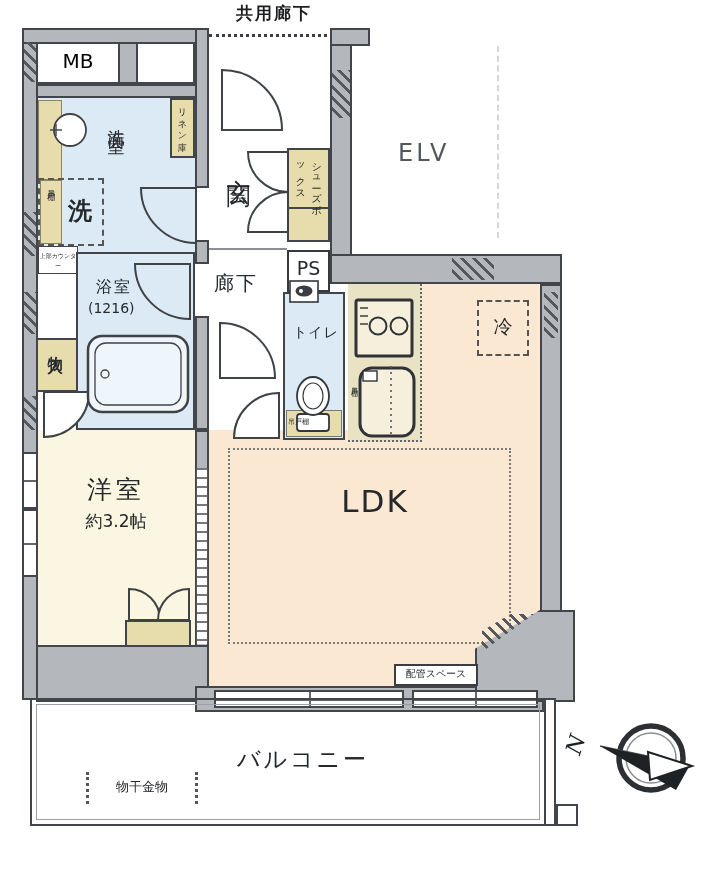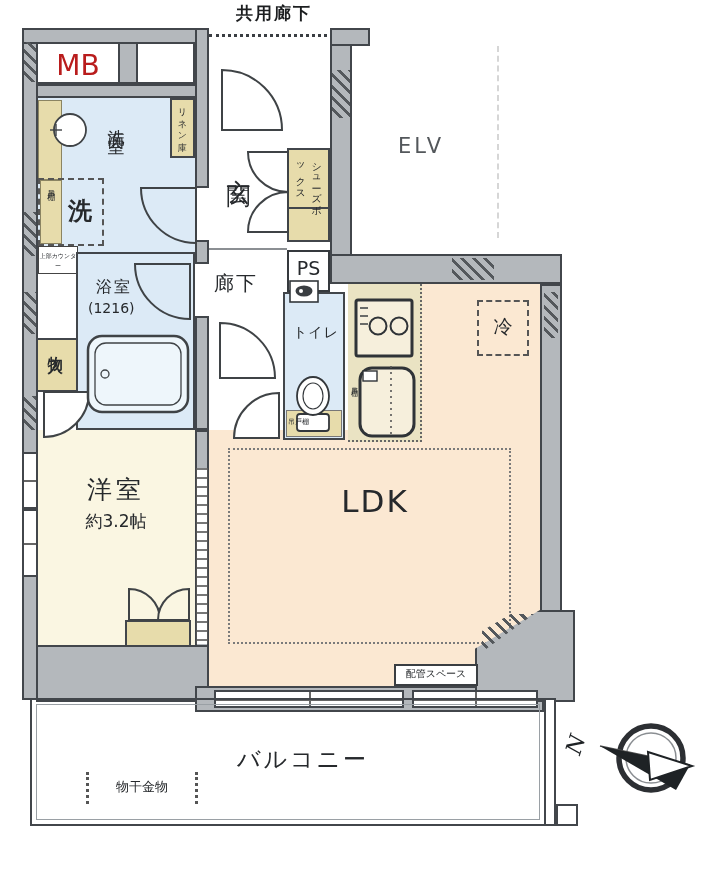--- a/index.html
+++ b/index.html
@@ -153,35 +153,35 @@
     <g>
       <circle cx="651" cy="758" r="32" fill="none" stroke="#2c2f33" stroke-width="5.5"></circle>
       <circle cx="651" cy="758" r="25" fill="none" stroke="#8a8e92" stroke-width="1.5"></circle>
       <line x1="600" y1="746" x2="690" y2="765" stroke="#555" stroke-width="1.5"></line>
       <polygon points="600,746 676,790 690,765" fill="#1e2225"></polygon>
       <polygon points="648,752 692,766 650,780" fill="#fff" stroke="#1e2225" stroke-width="2"></polygon>
     </g>
   </svg>
 
   <div class="lb c" style="left:214px;top:4px;width:120px;font-size:17px;font-weight:600;letter-spacing:2px;color:#1c1e20;">共用廊下</div>
-  <div class="lb c" style="left:38px;top:50px;width:80px;font-size:28px;color:#b91c1c;">MB</div>
+  <div class="lb c" style="left:38px;top:50px;width:80px;font-size:20px;color:#000000;">MB</div>
   <div class="lb v" style="left:106px;top:116px;font-size:17px;letter-spacing:4px;">洗面室</div>
   <div class="lb v" style="left:177px;top:102px;font-size:9px;letter-spacing:1px;">リネン庫</div>
   <div class="lb v" style="left:46px;top:184px;font-size:8px;letter-spacing:1px;">吊戸棚</div>
   <div class="lb" style="left:68px;top:198px;font-size:24px;font-weight:600;">洗</div>
   <div class="lb c" style="left:39px;top:251px;width:38px;font-size:6px;white-space:normal;line-height:1.6;">上部カウンター</div>
   <div class="lb v" style="left:224px;top:160px;font-size:24px;letter-spacing:6px;">玄関</div>
   <div class="lb v" style="left:292px;top:156px;height:58px;font-size:10px;letter-spacing:2px;white-space:normal;line-height:16px;">シューズボックス</div>
   <div class="lb c" style="left:287px;top:258px;width:43px;font-size:19px;color:#26292c;">PS</div>
   <div class="lb" style="left:214px;top:272px;font-size:20px;letter-spacing:2px;">廊下</div>
   <div class="lb" style="left:293px;top:324px;font-size:14px;letter-spacing:1px;">トイレ</div>
   <div class="lb" style="left:96px;top:278px;font-size:16px;letter-spacing:2px;font-family:Liberation Serif, serif;">浴室</div>
   <div class="lb" style="left:88px;top:300px;font-size:14px;">(1216)</div>
   <div class="lb v" style="left:46px;top:344px;font-size:15px;font-weight:600;letter-spacing:2px;">物入</div>
-  <div class="lb" style="left:398px;top:134px;font-size:21px;letter-spacing:3px;color:#53575b;">ELV</div>
+  <div class="lb" style="left:398px;top:140px;font-size:24px;letter-spacing:3px;color:#53575b;">ELV</div>
   <div class="lb c" style="left:477px;top:316px;width:52px;font-size:19px;">冷</div>
   <div class="lb v" style="left:350px;top:382px;font-size:7px;letter-spacing:1px;">吊戸棚</div>
   <div class="lb" style="left:288px;top:418px;font-size:7px;">吊戸棚</div>
   <div class="lb c" style="left:295px;top:484px;width:160px;font-size:31px;letter-spacing:2px;color:#26292c;">LDK</div>
   <div class="lb c" style="left:55px;top:476px;width:122px;font-size:25px;letter-spacing:4px;">洋室</div>
   <div class="lb c" style="left:55px;top:512px;width:122px;font-size:17px;">約3.2帖</div>
   <div class="lb c" style="left:394px;top:668px;width:84px;font-size:10px;">配管スペース</div>
   <div class="lb c" style="left:228px;top:746px;width:150px;font-size:23px;letter-spacing:3px;">バルコニー</div>
   <div class="lb c" style="left:86px;top:780px;width:112px;font-size:13px;">物干金物</div>
   <div class="lb" style="left:566px;top:732px;font-size:22px;font-style:italic;font-family:'DejaVu Serif','Liberation Serif',serif;transform:rotate(-72deg);color:#1e2225;">N</div>

